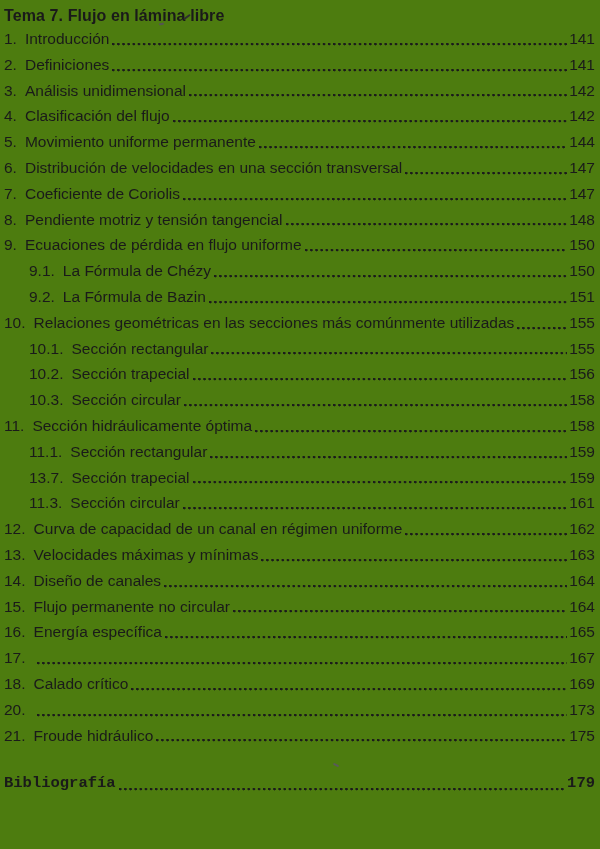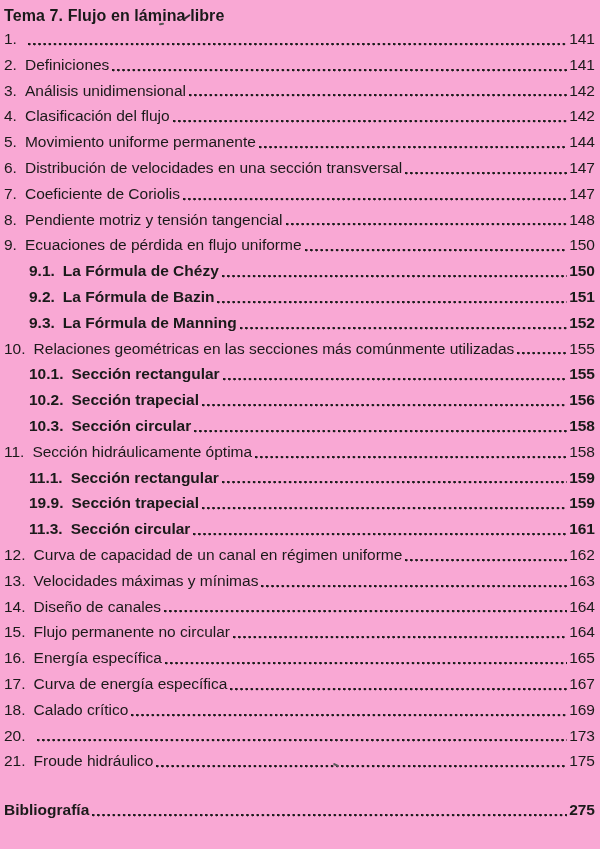--- a/index.html
+++ b/index.html
@@ -1,19 +1,19 @@
 <!DOCTYPE html>
 <html><head>
 <meta charset="utf-8">
 <style>
   html, body { margin: 0; padding: 0; background: #e8e8e8; }
   .page {
     width: 600px;
     height: 849px;
-    background: #f9a8d4;
+    background: #4d7c0f;
     position: relative;
     overflow: hidden;
     box-sizing: border-box;
     padding: 6px 5px 0 4px;
     font-family: "Liberation Sans", sans-serif;
     color: #1a1a1a;
     margin: 0 auto;
   }
   .title {
     font-size: 16px;
@@ -23,21 +23,21 @@
     letter-spacing: 0.1px;
   }
   .entries { margin-top: 0; }
   .row {
     display: flex;
     height: 25.8px;
     font-size: 15.5px;
   }
   .row > span { line-height: 25.8px; white-space: nowrap; }
   .row .num { margin-right: 8px; }
-  .row.lvl1 { padding-left: 25px; font-weight: bold; }
+  .row.lvl1 { padding-left: 25px; }
   .leader {
     flex: 1;
     position: relative;
     margin-left: 2px;
     margin-right: 1px;
     min-width: 10px;
   }
   .leader::after {
     content: "";
     position: absolute;
@@ -51,36 +51,37 @@
   }
   .leader-mark {
     position: absolute;
     left: 37%;
     bottom: 2px;
     font-size: 15.5px;
     line-height: 15px;
     color: #1a1a1a;
   }
   .pagenum { text-align: right; }
-  .biblio { margin-top: 23px; font-weight: bold; }
+  .biblio { margin-top: 23px; font-weight: bold; font-family: Liberation Mono, monospace; }
   .biblio .leader::after { bottom: 6px; }
   .artifact { position: absolute; background: #3f3f3f; border-radius: 1px; }
   .a1 { left: 159px; top: 23px; width: 5px; height: 2px; transform: rotate(-6deg); background:#555; }
   .a2 { left: 183px; top: 16px; width: 8px; height: 2.2px; transform: rotate(-36deg); background:#2e2e2e; }
   .a3 { left: 333px; top: 764px; width: 6px; height: 2px; transform: rotate(28deg); background:#5a5a5a; }
 </style>
 </head>
 <body>
 
 <div class="page">
   <div class="title">Tema 7. Flujo en lámina libre</div>
 
   <div class="entries" id="toc-list">
       <div class="row lvl0">
         <span class="num">1.</span>
+        <span class="label">Introducción</span>
         <span class="leader"></span>
         <span class="pagenum">141</span>
       </div>
       <div class="row lvl0">
         <span class="num">2.</span>
         <span class="label">Definiciones</span>
         <span class="leader"></span>
         <span class="pagenum">141</span>
       </div>
       <div class="row lvl0">
@@ -130,26 +131,20 @@
         <span class="label">La Fórmula de Chézy</span>
         <span class="leader"></span>
         <span class="pagenum">150</span>
       </div>
       <div class="row lvl1">
         <span class="num">9.2.</span>
         <span class="label">La Fórmula de Bazin</span>
         <span class="leader"></span>
         <span class="pagenum">151</span>
       </div>
-      <div class="row lvl1">
-        <span class="num">9.3.</span>
-        <span class="label">La Fórmula de Manning</span>
-        <span class="leader"></span>
-        <span class="pagenum">152</span>
-      </div>
       <div class="row lvl0">
         <span class="num">10.</span>
         <span class="label">Relaciones geométricas en las secciones más comúnmente utilizadas</span>
         <span class="leader"></span>
         <span class="pagenum">155</span>
       </div>
       <div class="row lvl1">
         <span class="num">10.1.</span>
         <span class="label">Sección rectangular</span>
         <span class="leader"></span>
@@ -173,21 +168,21 @@
         <span class="leader"></span>
         <span class="pagenum">158</span>
       </div>
       <div class="row lvl1">
         <span class="num">11.1.</span>
         <span class="label">Sección rectangular</span>
         <span class="leader"></span>
         <span class="pagenum">159</span>
       </div>
       <div class="row lvl1">
-        <span class="num">19.9.</span>
+        <span class="num">13.7.</span>
         <span class="label">Sección trapecial</span>
         <span class="leader"></span>
         <span class="pagenum">159</span>
       </div>
       <div class="row lvl1">
         <span class="num">11.3.</span>
         <span class="label">Sección circular</span>
         <span class="leader"></span>
         <span class="pagenum">161</span>
       </div>
@@ -216,21 +211,20 @@
         <span class="pagenum">164</span>
       </div>
       <div class="row lvl0">
         <span class="num">16.</span>
         <span class="label">Energía específica</span>
         <span class="leader"></span>
         <span class="pagenum">165</span>
       </div>
       <div class="row lvl0">
         <span class="num">17.</span>
-        <span class="label">Curva de energía específica</span>
         <span class="leader"></span>
         <span class="pagenum">167</span>
       </div>
       <div class="row lvl0">
         <span class="num">18.</span>
         <span class="label">Calado crítico</span>
         <span class="leader"></span>
         <span class="pagenum">169</span>
       </div>
       <div class="row lvl0">
@@ -242,19 +236,19 @@
         <span class="num">21.</span>
         <span class="label">Froude hidráulico</span>
         <span class="leader"></span>
         <span class="pagenum">175</span>
       </div>
     </div>
 
   <div class="row biblio">
     <span class="label">Bibliografía</span>
     <span class="leader"></span>
-    <span class="pagenum">275</span>
+    <span class="pagenum">179</span>
   </div>
 
   <div class="artifact a1"></div>
   <div class="artifact a2"></div>
   <div class="artifact a3"></div>
 </div>
 
 </body></html>

